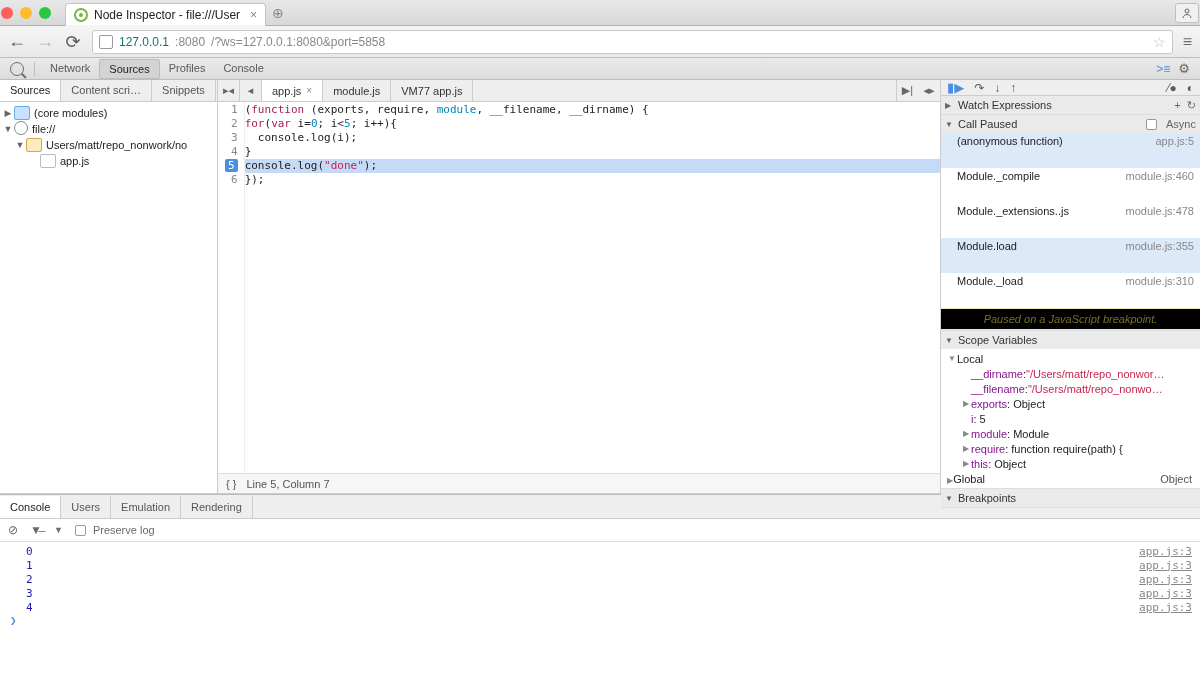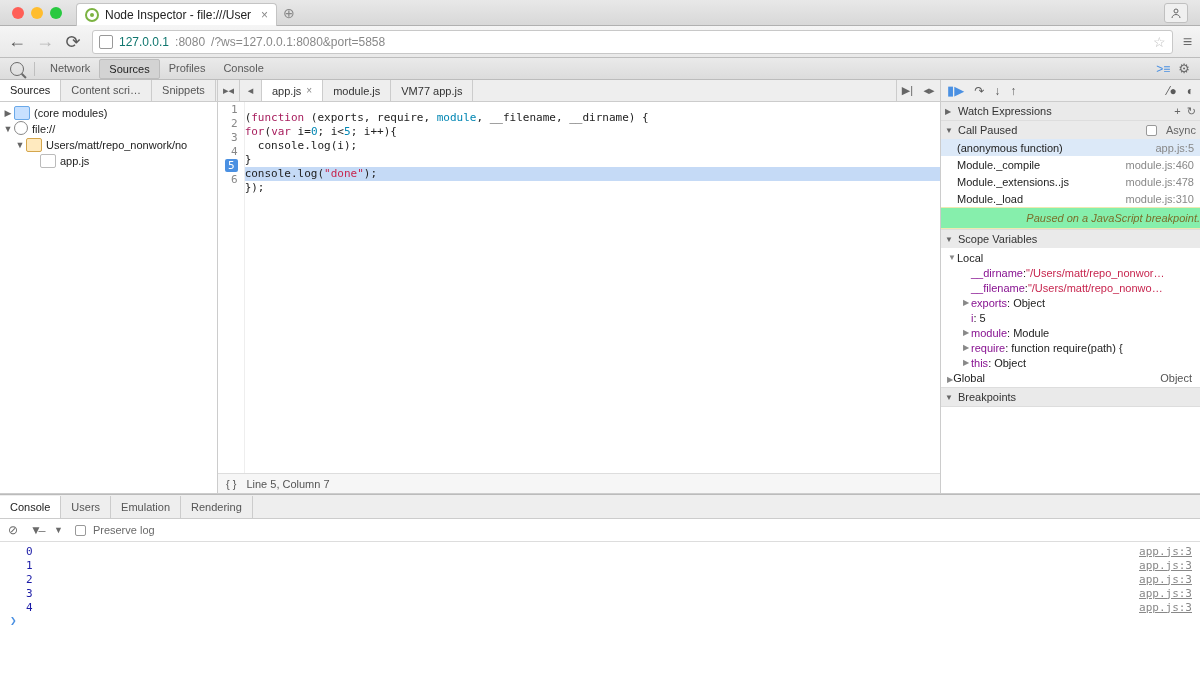--- a/index.html
+++ b/index.html
@@ -1,19 +1,19 @@
 <!DOCTYPE html>
 <html><head>
 <meta charset="utf-8">
 <style>
 html,body{margin:0;padding:0;height:100%;font-family:"Lucida Grande","Helvetica Neue",Arial,sans-serif;font-size:12px;color:#222;background:#fff;overflow:hidden}
 *{box-sizing:border-box}
 
 
-.titlebar{height:26px;background:linear-gradient(#e8e8e8,#d8d8d8);border-bottom:1px solid #b0b0b0;display:flex;align-items:center;padding:0 12px}
+.titlebar{height:26px;background:linear-gradient(#e8e8e8,#d8d8d8);border-bottom:1px solid #b0b0b0;display:flex;align-items:center;padding:0 1px}
 .traffic{display:flex;gap:7px;margin-right:14px}
 .tdot{width:12px;height:12px;border-radius:50%}
 .tdot.r{background:#ff5f57}
 .tdot.y{background:#ffbd2e}
 .tdot.g{background:#28c940}
 .wtab{background:#fff;border:1px solid #c4c4c4;border-bottom:none;border-radius:4px 4px 0 0;height:23px;margin-top:3px;display:flex;align-items:center;padding:0 8px;gap:6px;box-shadow:0 -1px 0 rgba(0,0,0,.04) inset}
 .favicon{width:14px;height:14px;border-radius:50%;border:2px solid #7cb342;position:relative;display:inline-block}
 .favicon::after{content:"";position:absolute;width:4px;height:4px;background:#7cb342;border-radius:50%;left:3px;top:3px}
 .wtab .x{color:#888;margin-left:4px}
 .addtab{color:#888;font-size:14px;margin-left:6px}
@@ -62,43 +62,43 @@
 .filetabs{height:22px;border-bottom:1px solid #ccc;background:#eee;display:flex;align-items:center;font-size:11px}
 .filetabs .iconbtn{width:22px;text-align:center;color:#666;border-right:1px solid #ccc;height:100%;display:flex;align-items:center;justify-content:center}
 .ftab{padding:0 10px;height:100%;display:flex;align-items:center;gap:5px;border-right:1px solid #ccc;color:#333}
 .ftab.active{background:#fff}
 .ftab .fx{color:#888;font-size:10px}
 .filetabs .spacer{flex:1}
 .editor{flex:1;display:flex;font-family:Menlo,Consolas,monospace;font-size:11px;background:#fff;overflow:auto}
 .gutter{background:#fff;color:#888;text-align:right;padding:1px 6px 0 10px;user-select:none;border-right:1px solid #eee}
 .gutter div{height:14px;line-height:14px}
 .gutter .bp{background:#4a90e2;color:#fff;border-radius:2px;padding:0 3px;margin-left:-3px}
-.code{flex:1;padding-top:9px}
+.code{flex:1;padding-top:1px}
 .code .ln{height:14px;line-height:14px;white-space:pre}
 .code .ln.hl{background:#c5daf6}
 .tok-kw{color:#a71d5d}
 .tok-def{color:#0086b3}
 .tok-str{color:#c7254e}
 .tok-num{color:#0086b3}
 .statusbar{height:20px;border-top:1px solid #ddd;background:#f6f6f6;display:flex;align-items:center;padding:0 8px;gap:10px;font-size:11px;color:#555}
 
 .rightpane{width:260px;border-left:1px solid #ccc;display:flex;flex-direction:column;font-size:11px;background:#fff}
 .dbgbtns{height:22px;border-bottom:1px solid #ccc;background:#eee;display:flex;align-items:center;justify-content:space-between;padding:0 6px}
 .dbgbtns .grp{display:flex;gap:10px;align-items:center}
 .dbgbtns .bicn{color:#5a5a5a;font-size:12px;display:inline-flex}
 .dbgbtns .play{color:#4a90e2;font-size:13px}
 .section{border-bottom:1px solid #ddd}
 .sechead{background:#eaeaea;height:18px;display:flex;align-items:center;padding:0 4px;gap:3px;color:#333}
 .sechead .sa{font-size:8px;color:#666;width:10px}
 .sechead .right{margin-left:auto;display:flex;align-items:center;gap:6px;color:#666}
 .secbody{}
-.csrow{display:flex;justify-content:space-between;padding:2px 6px 2px 16px;height:17px;align-items:center}
+.csrow{display:flex;justify-content:space-between;padding:2px 6px 2px 16px;height:35px;align-items:flex-start}
 .csrow.sel{background:#dce9f8}
 .csrow .loc{color:#888}
-.pausemsg{background:#86efac;color:#7a6f2a;font-style:italic;text-align:right;padding:4px 0;border-top:1px solid #efe9b0;border-bottom:1px solid #efe9b0}
+.pausemsg{background:#000000;color:#7a6f2a;font-style:italic;text-align:center;padding:4px 0;border-top:1px solid #efe9b0;border-bottom:1px solid #efe9b0}
 .scopebody{padding:2px 2px 2px 6px}
 .srow{height:15px;display:flex;align-items:center;white-space:nowrap;overflow:hidden;text-overflow:ellipsis}
 .srow .sa2{width:10px;font-size:8px;color:#888;text-align:center}
 .srow .k{color:#881391}
 .srow .v{color:#222;margin-left:3px}
 .srow .vs{color:#c7254e}
 .srow.gl{justify-content:space-between;padding-right:6px}
 .chk{display:inline-block;width:11px;height:11px;border:1px solid #999;border-radius:2px;background:#fff;margin-right:3px}
 
 
@@ -277,20 +277,24 @@
             <span class="loc">app.js:5</span>
           </div>
           <div class="csrow">
             <span>Module._compile</span>
             <span class="loc">module.js:460</span>
           </div>
           <div class="csrow">
             <span>Module._extensions..js</span>
             <span class="loc">module.js:478</span>
           </div>
+          <div class="csrow sel">
+            <span>Module.load</span>
+            <span class="loc">module.js:355</span>
+          </div>
           <div class="csrow">
             <span>Module._load</span>
             <span class="loc">module.js:310</span>
           </div>
         </div>
       <div class="pausemsg">Paused on a JavaScript breakpoint.</div>
     </div>
 
     <div class="section">
       <div class="sechead">

